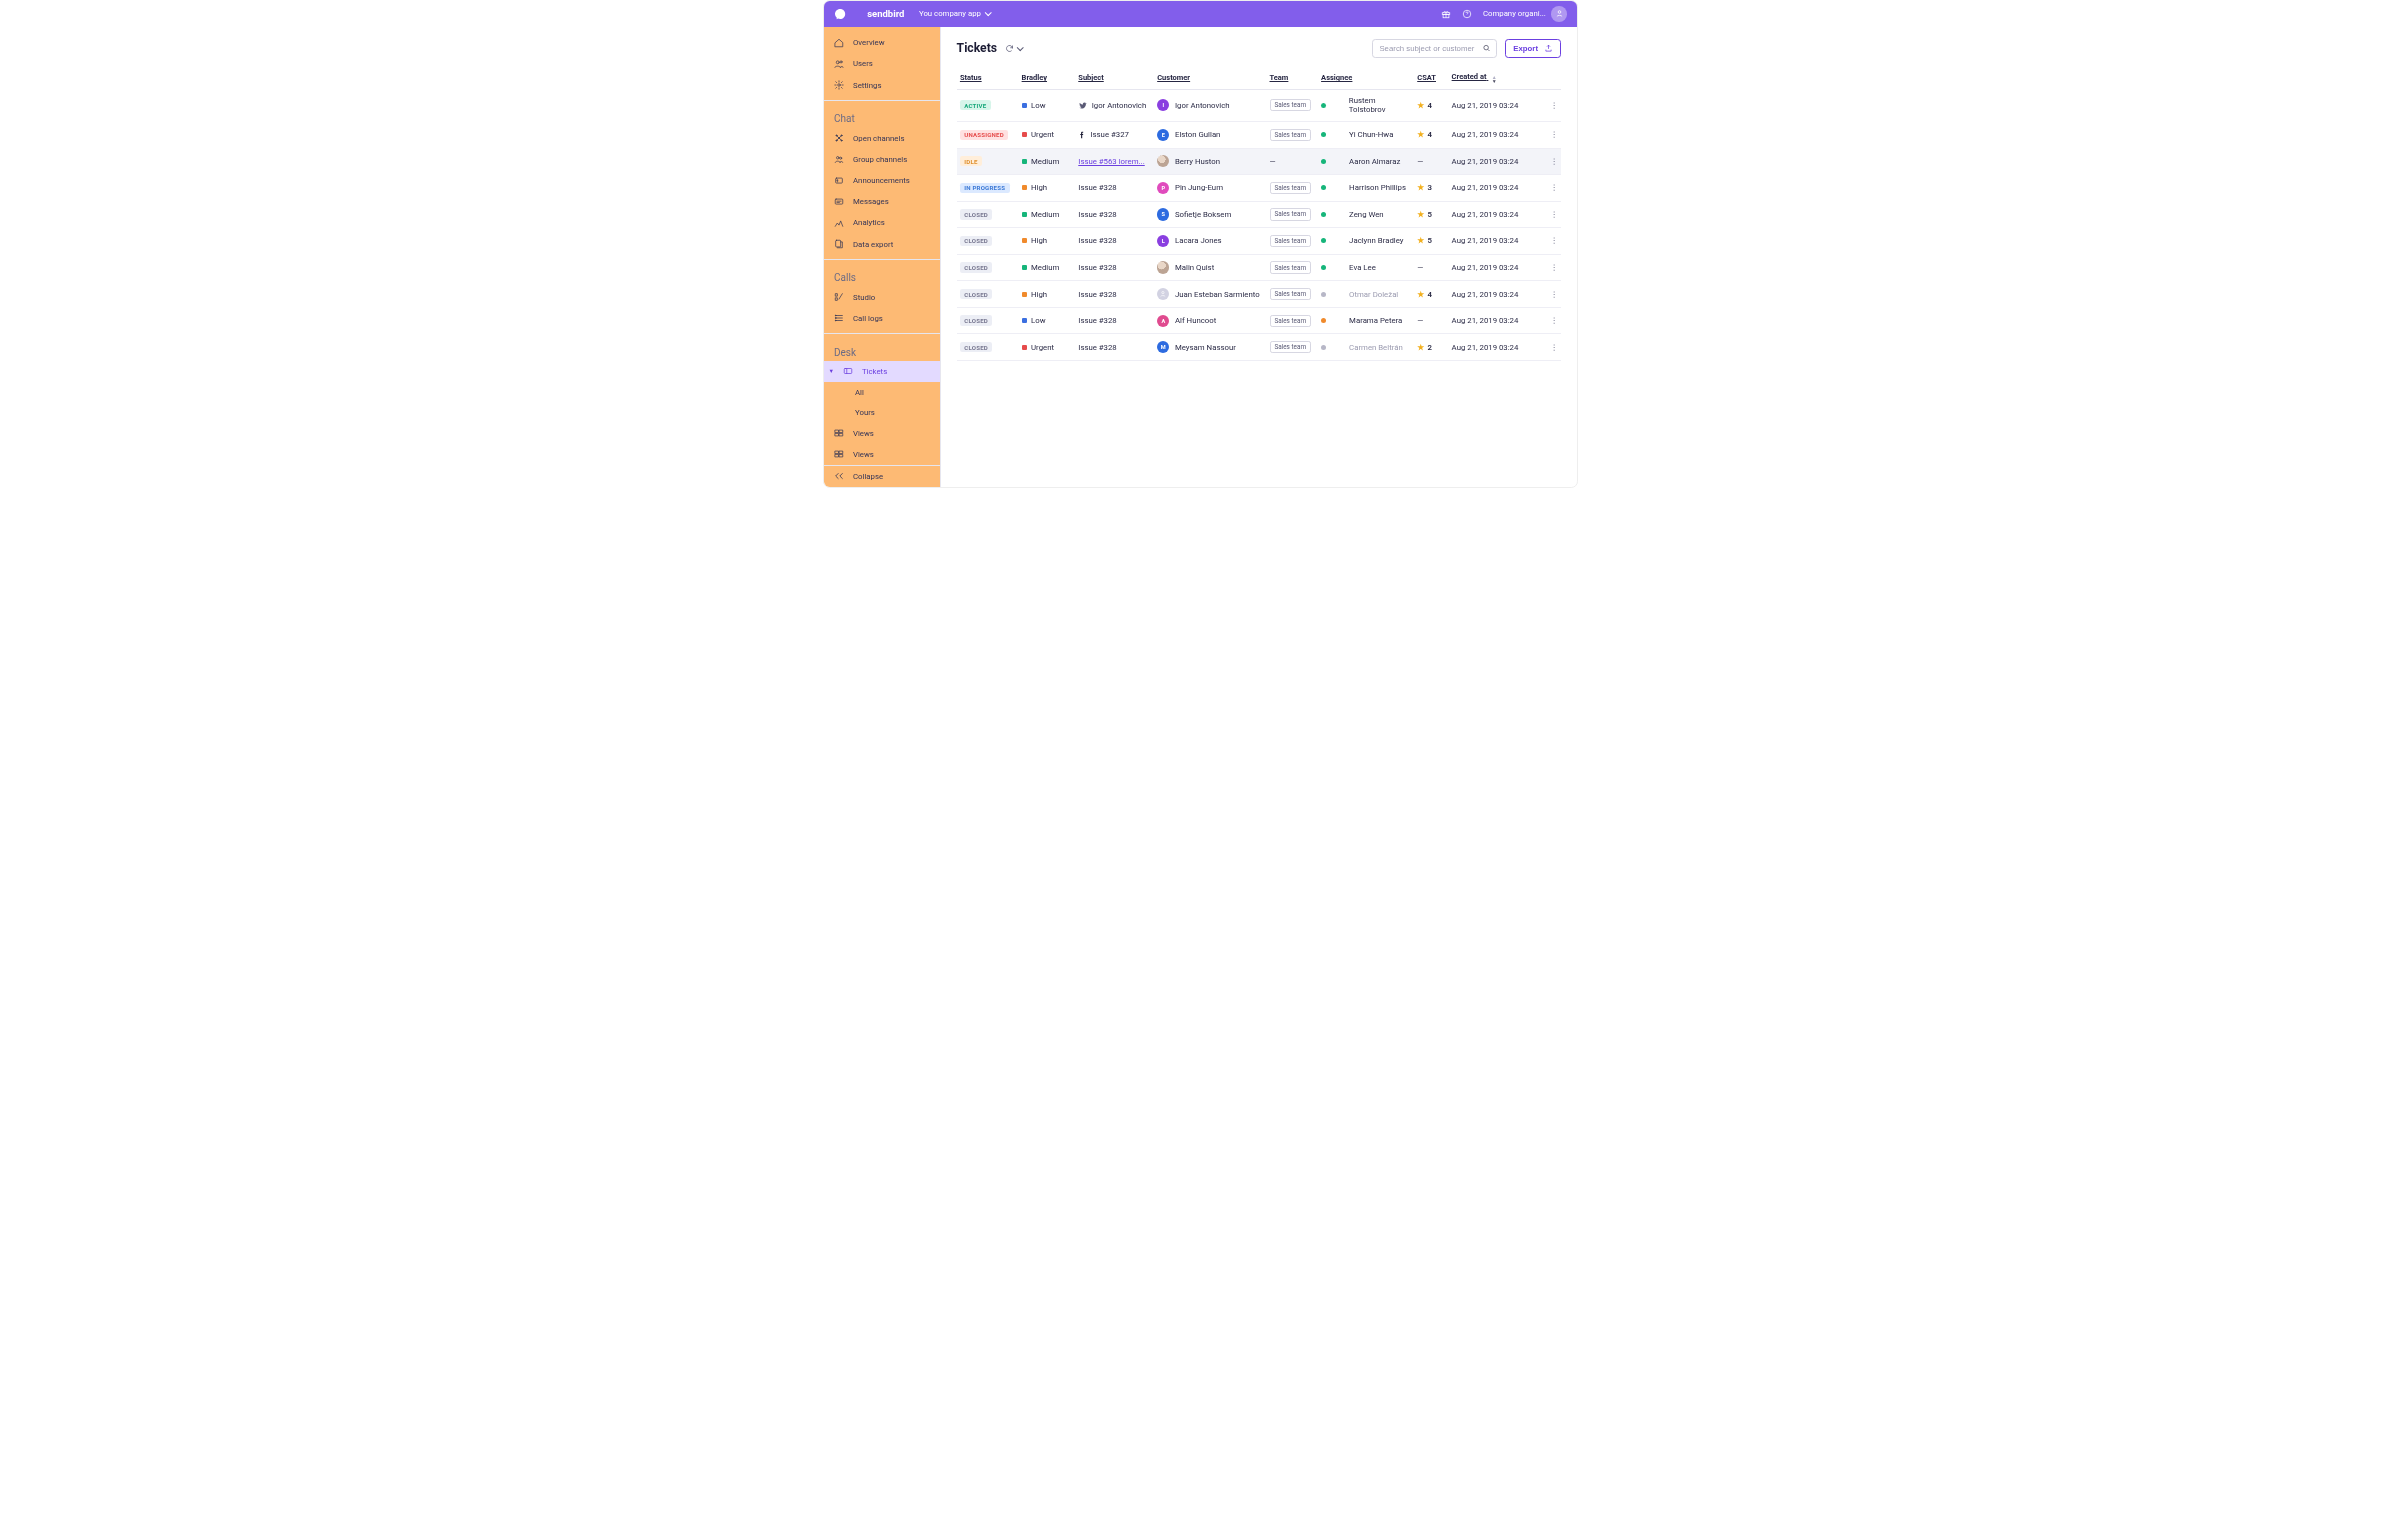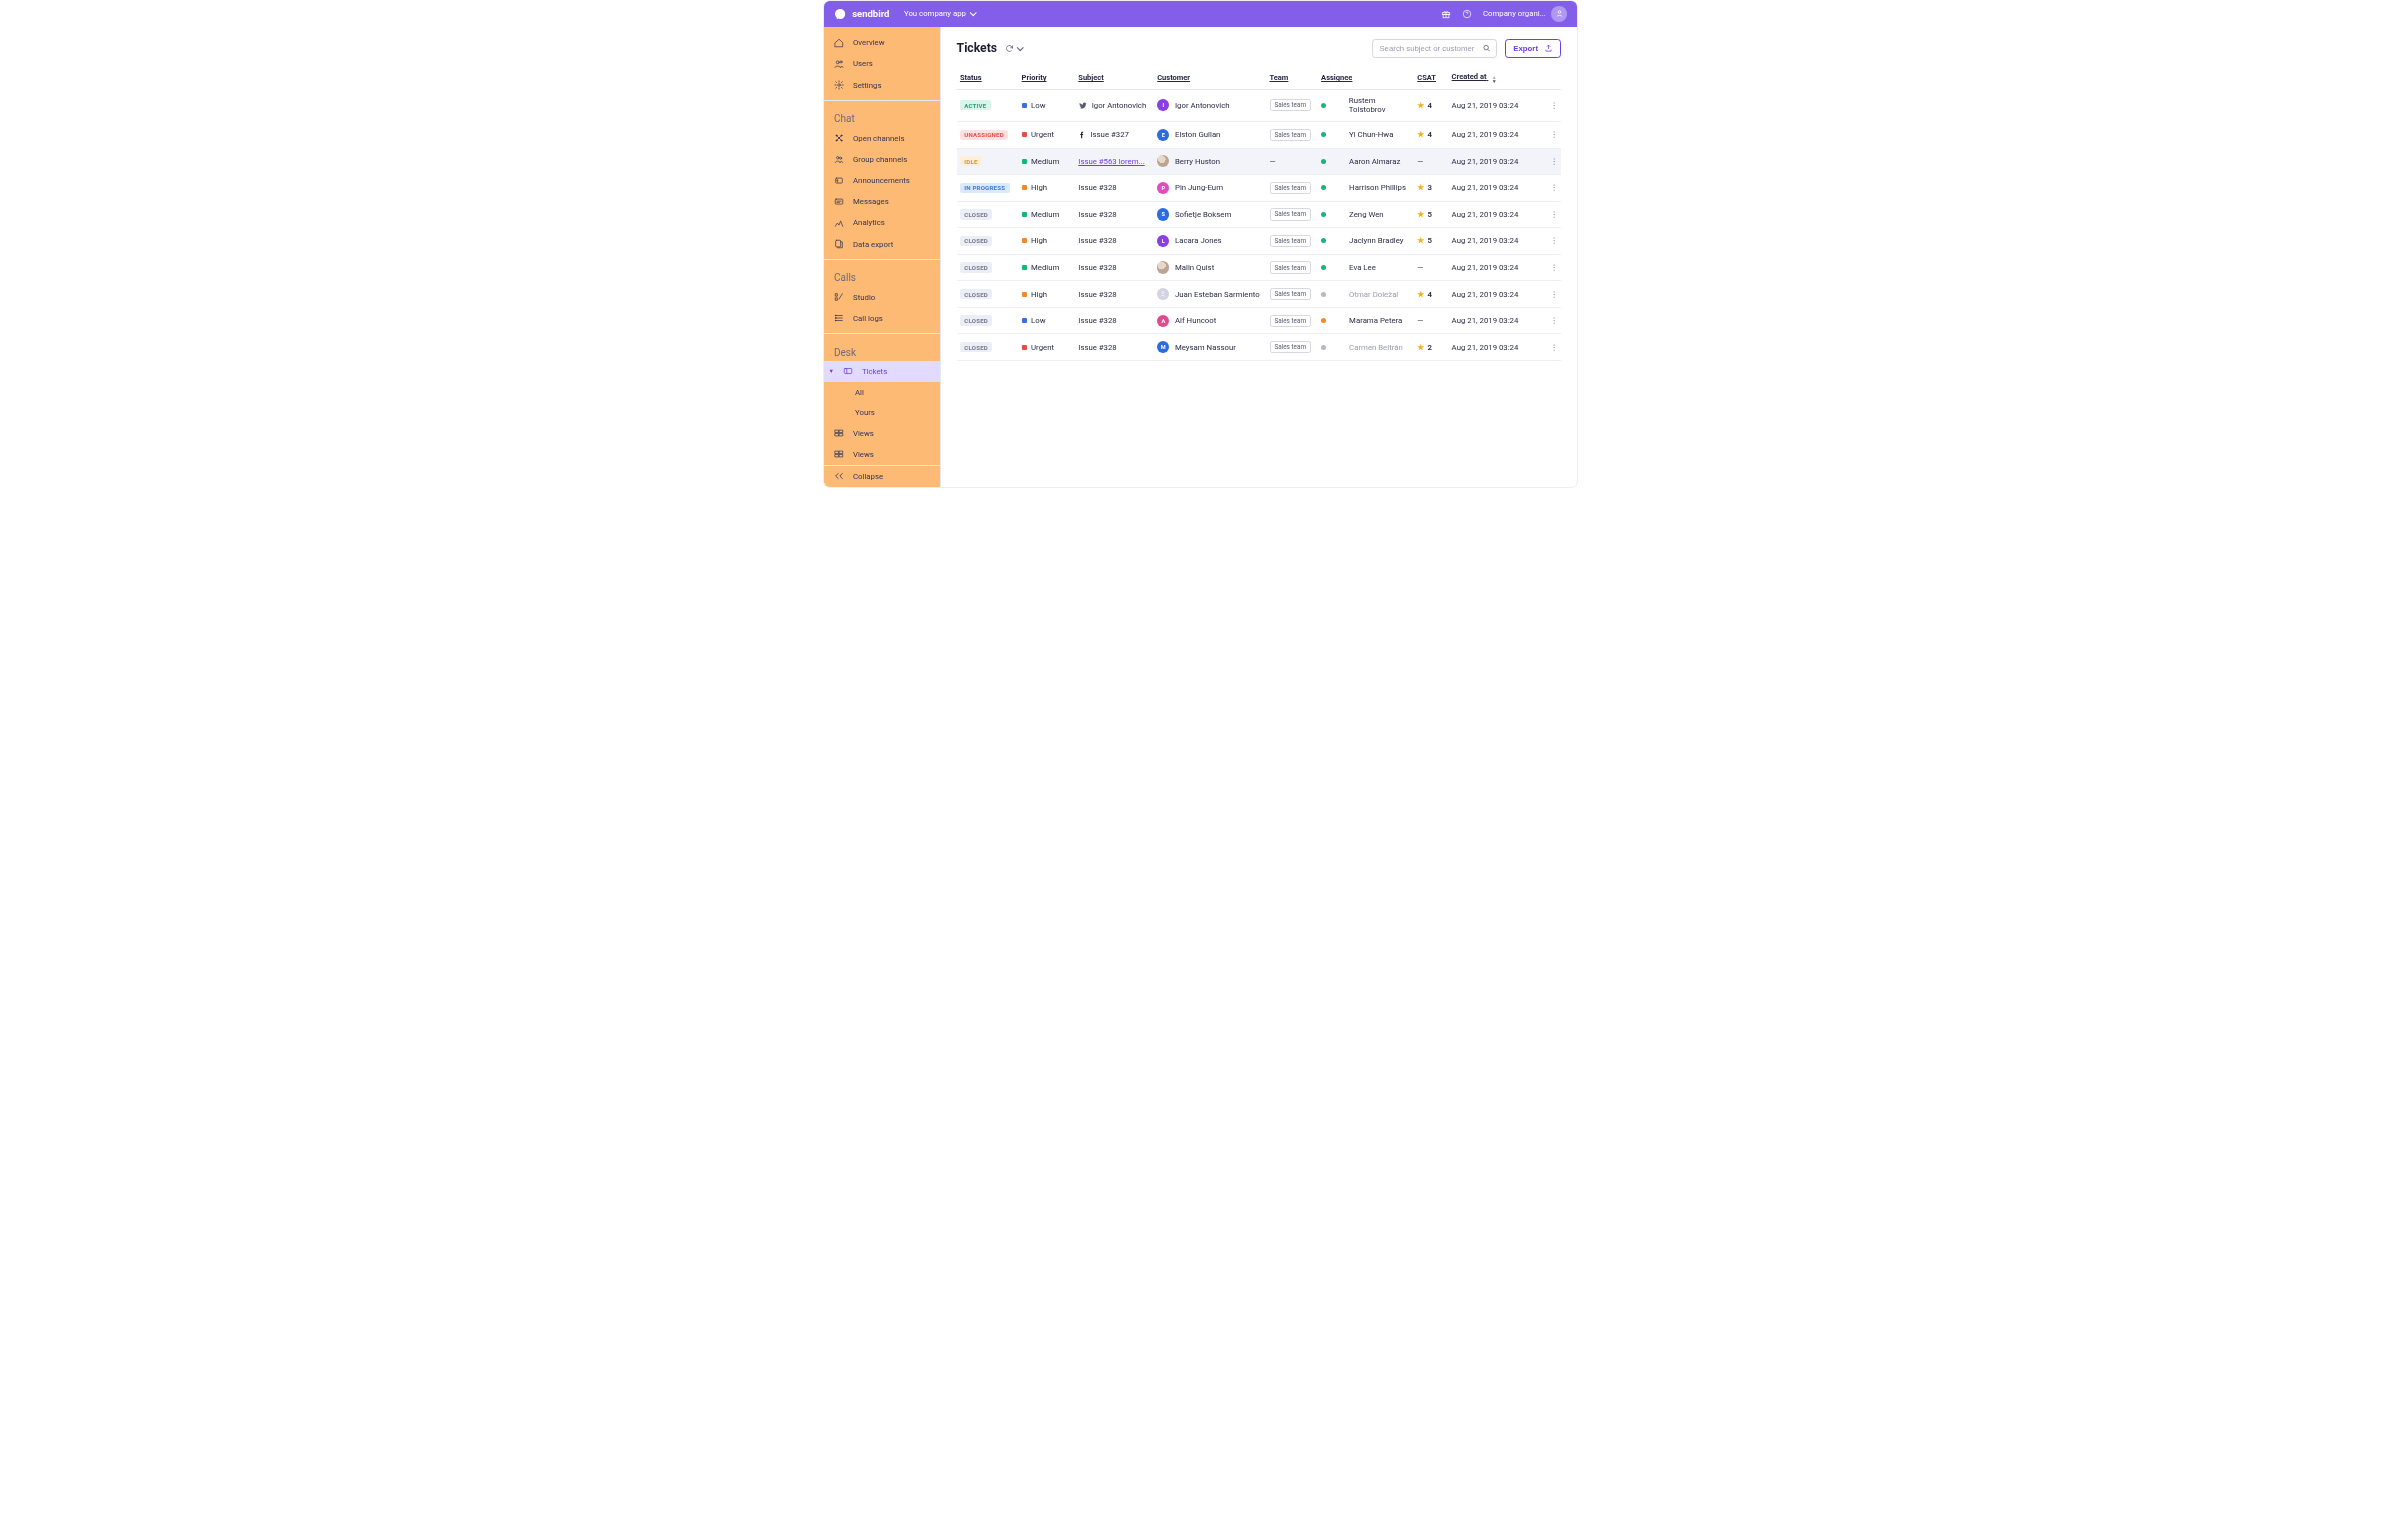--- a/index.html
+++ b/index.html
@@ -1,21 +1,21 @@
 <!DOCTYPE html>
 <html style="font-size:9px"><head>
 <meta charset="utf-8">
 <style>
 * { margin: 0; padding: 0; box-sizing: border-box; }
 body { font-family: -apple-system, BlinkMacSystemFont, "Segoe UI", Roboto, sans-serif; font-size: 7.8px; color: #1f1f3d; background: #fff; }
 .app { width: 755px; height: 488px; display: flex; flex-direction: column; border: 0.6px solid #eee; border-radius: 6.7px; overflow: hidden; margin: 0 auto; }
 
 
 .topbar { height: 25.6px; background: #825eeb; display: flex; align-items: center; padding: 0 10px; color: #fff; }
-.logo { display: flex; align-items: center; font-weight: 700; font-size: 9.5px; gap: 6px; }
+.logo { display: flex; align-items: center; font-weight: 700; font-size: 9.5px; gap: 21px; }
 .logo-icon { width: 12.2px; height: 12.2px; }
 .app-switch { margin-left: 14.5px; font-size: 7.8px; display: flex; align-items: center; gap: 4.4px; cursor: pointer; }
 .topbar-right { margin-left: auto; display: flex; align-items: center; gap: 11px; }
 .topbar-icon { width: 10px; height: 10px; display: flex; align-items: center; justify-content: center; cursor: pointer; }
 .org-area { display: flex; align-items: center; gap: 5.6px; cursor: pointer; }
 .avatar-circle { width: 15.6px; height: 15.6px; border-radius: 50%; background: #b098f1; display: flex; align-items: center; justify-content: center; }
 
 
 .body { flex: 1; display: flex; min-height: 0; }
 .sidebar { width: 117px; background: #fdba74; border-right: 0.6px solid #e6e6ef; display: flex; flex-direction: column; }
@@ -344,21 +344,21 @@
           </span>
         </button>
       </div>
 
 
       <div class="table-wrap">
         <table>
           <thead>
             <tr>
               <th class="col-status">Status</th>
-              <th class="col-priority">Priority</th>
+              <th class="col-priority">Bradley</th>
               <th class="col-subject">Subject</th>
               <th class="col-customer">Customer</th>
               <th class="col-team">Team</th>
               <th class="col-assignee">Assignee</th>
               <th class="col-csat">CSAT</th>
               <th class="col-created">
                 <span>Created at</span>
                 <span class="sort-icons">
                     <span>▲</span>
                     <span class="down">▼</span>

